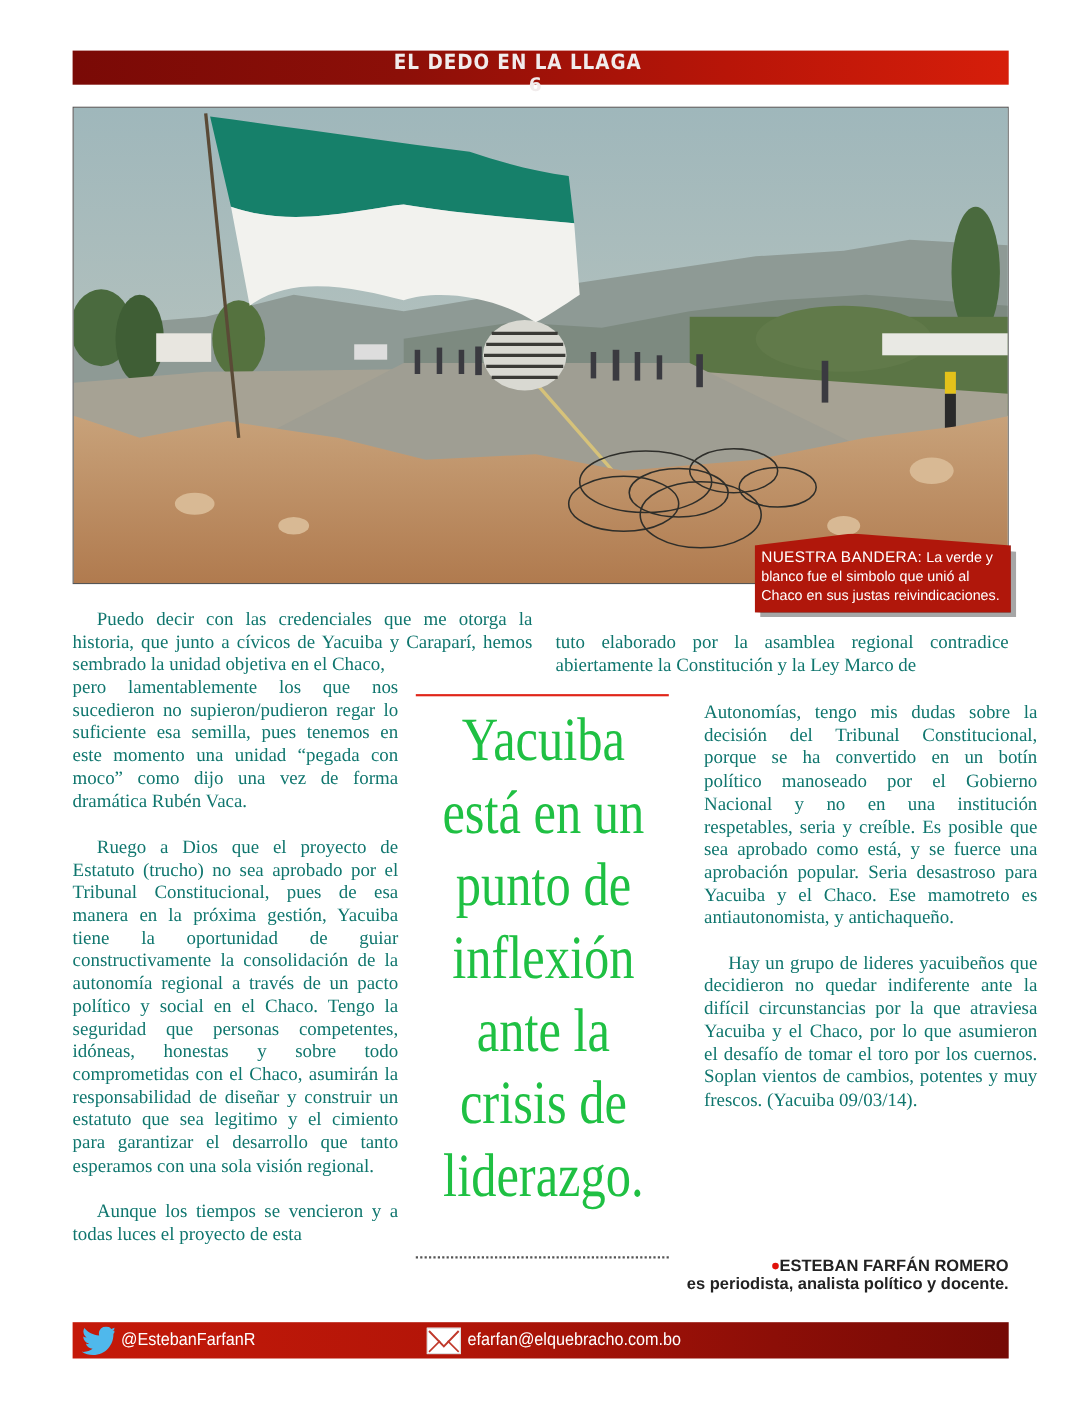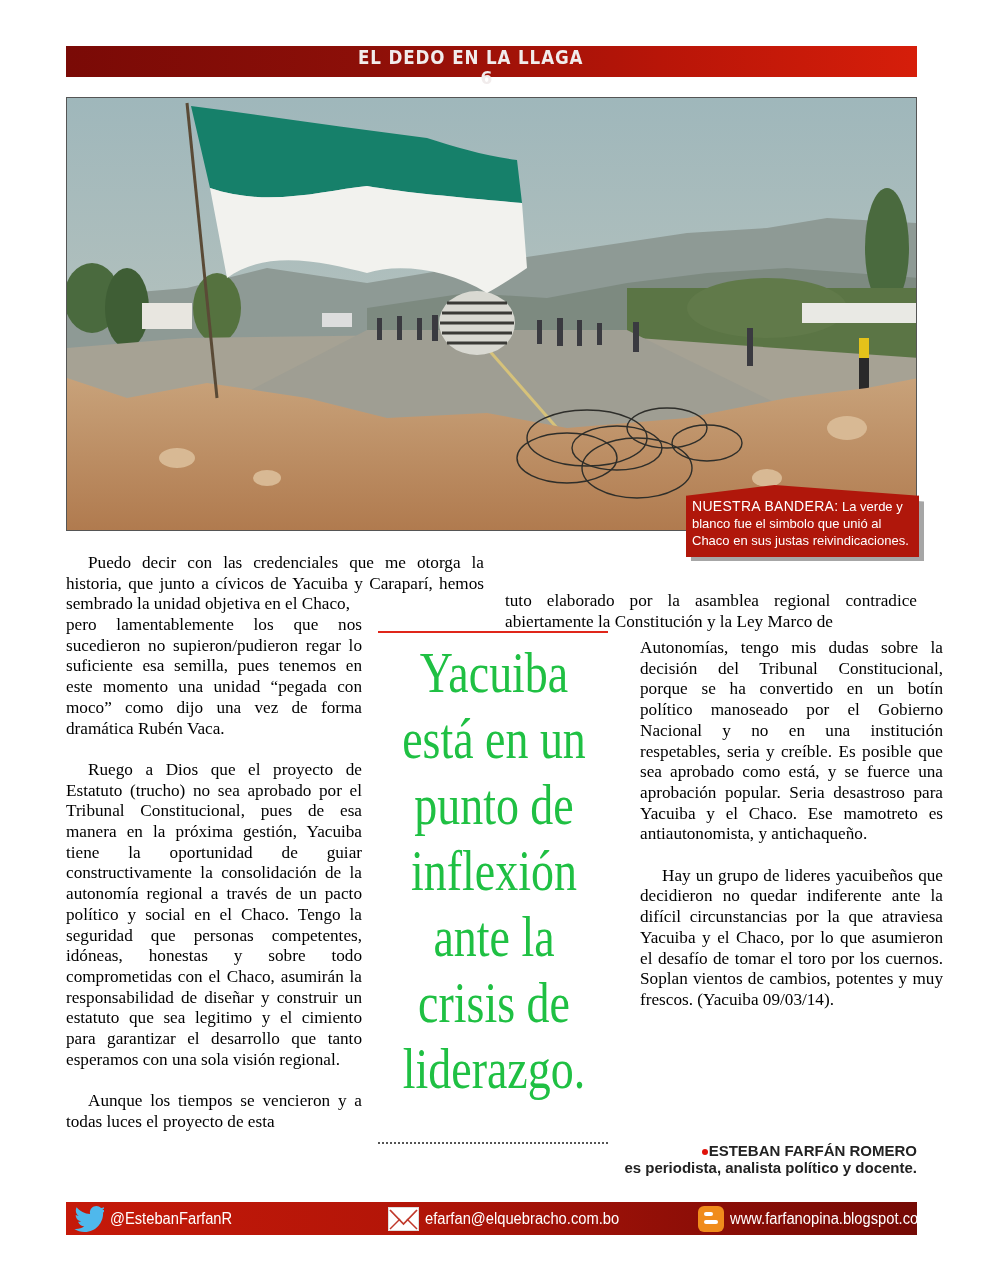--- a/index.html
+++ b/index.html
@@ -36,29 +36,29 @@
       font-family: "Liberation Sans", sans-serif; font-size: 13px; line-height: 17px;
       box-shadow: 3px 3px 4px rgba(0,0,0,0.5);
     }
     .caption-shadow {
       position: absolute; left: 691px; top: 491px; width: 233px; height: 70px; background: rgba(0,0,0,0.35);
       clip-path: polygon(0 15%, 38% 0, 100% 15%, 100% 100%, 0 100%);
     }
     .caption-lead { font-weight: normal; font-size: 14px; letter-spacing: 0.3px; }
 
     .body-text {
-      position: absolute; font-size: 17.2px; line-height: 20.7px; text-align: justify; color: #000000;
+      position: absolute; font-size: 17.2px; line-height: 20.7px; text-align: justify; color: #0f766e;
     }
     .body-text p { margin: 0; }
     .indent { text-indent: 22px; }
     .gap { height: 20.7px; }
 
     .col-top-left { left: 66px; top: 553px; width: 418px; }
     .col-left { left: 66px; top: 615px; width: 296px; }
-    .col-top-right { left: 505px; top: 574px; width: 412px; margin-top: 17px; }
+    .col-top-right { left: 505px; top: 574px; width: 412px; }
     .col-right { left: 640px; top: 615px; width: 303px; margin-top: 23px; }
 
     .pull-rule-top { position: absolute; left: 378px; top: 631px; width: 230px; height: 2px; background: #e0261a; }
     .pull-quote {
       position: absolute; left: 372px; top: 640px; width: 244px; text-align: center;
       font-family: "Liberation Serif", serif; font-size: 56px; line-height: 66px; color: #1fc043;
       transform: scaleX(0.82); transform-origin: center top;
     }
     .pull-rule-bottom { position: absolute; left: 378px; top: 1142px; width: 230px; border-top: 2px dotted #555; }
 
@@ -224,22 +224,13 @@
   <div class="footer-item f-email">
     <span class="mail-icon">
       <svg width="29" height="22" viewBox="0 0 29 22" style="position:absolute;left:0;top:0;">
         <polyline points="1,2 14.5,16 28,2" fill="none" stroke="#c0392b" stroke-width="1.8"></polyline>
         <line x1="1" y1="21" x2="11" y2="11" stroke="#c0392b" stroke-width="1.5"></line>
         <line x1="28" y1="21" x2="18" y2="11" stroke="#c0392b" stroke-width="1.5"></line>
       </svg>
     </span>
     <span class="footer-text">efarfan@elquebracho.com.bo</span>
   </div>
-  <div class="footer-item f-blog">
-    <span class="blog-icon">
-      <svg width="26" height="26" viewBox="0 0 26 26" style="position:absolute;left:0;top:0;">
-        <rect x="6" y="6" width="9" height="4" rx="2" fill="#fff"></rect>
-        <rect x="6" y="14" width="14" height="4" rx="2" fill="#fff"></rect>
-      </svg>
-    </span>
-    <span class="footer-text">www.farfanopina.blogspot.com</span>
-  </div>
 </div>
 
 </body></html>

